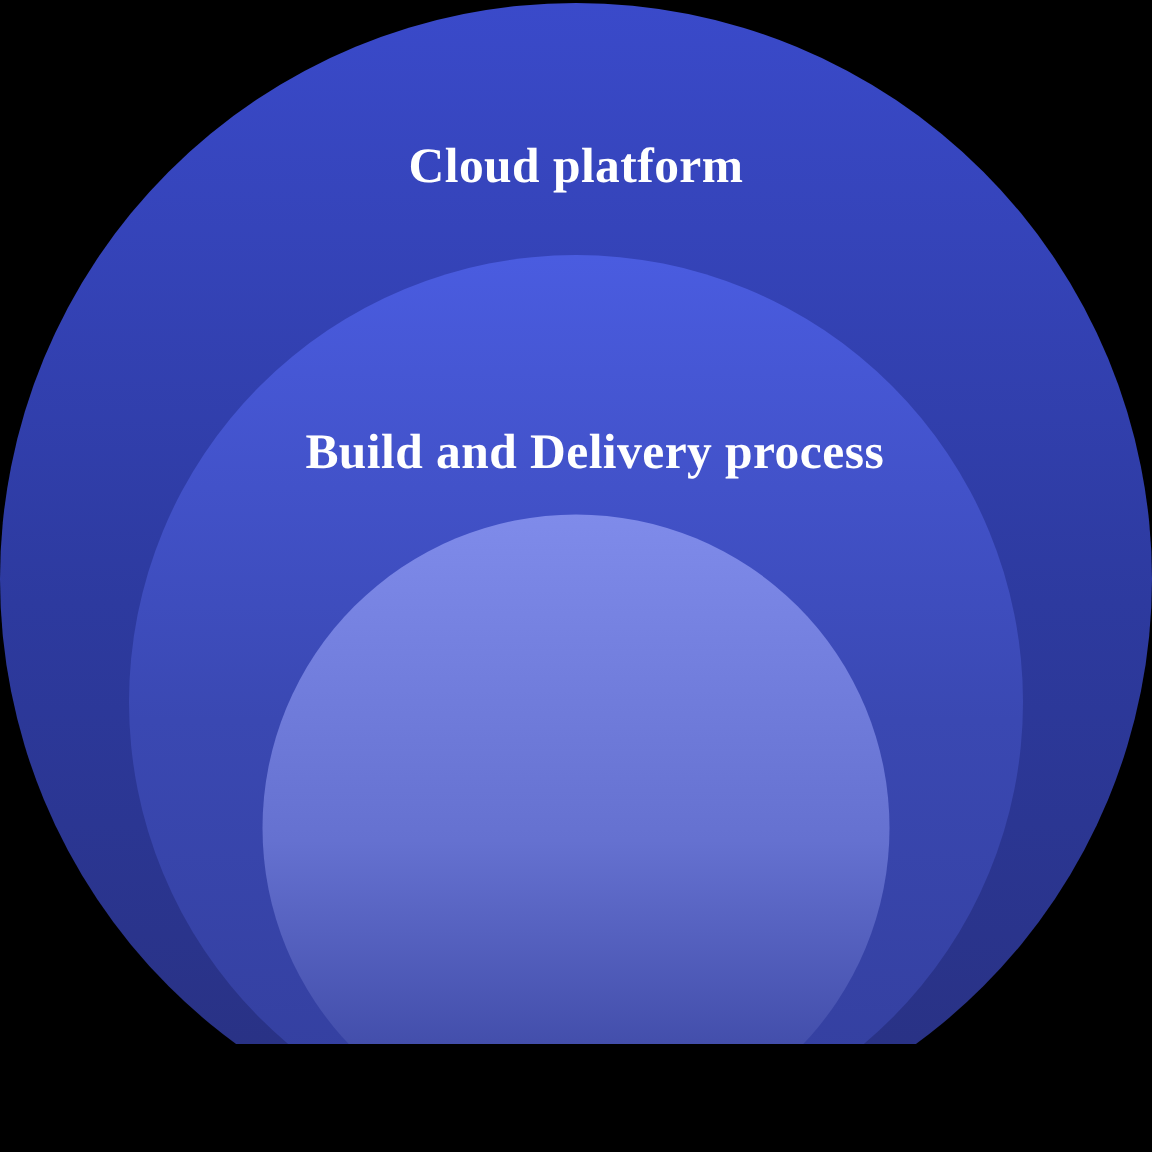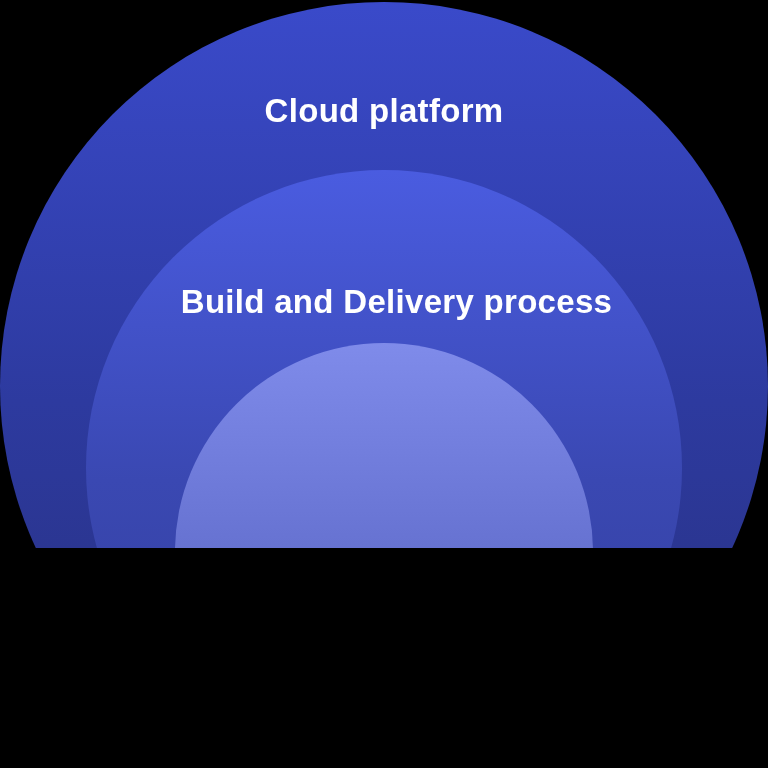--- a/index.html
+++ b/index.html
@@ -3,24 +3,24 @@
 <meta charset="utf-8">
 <style>
   html, body {
     margin: 0;
     padding: 0;
     background: #000000;
   }
   .canvas {
     position: relative;
     width: 768px;
-    height: 548px;
+    height: 696px;
     overflow: hidden;
     background: #000000;
-    font-family: Liberation Sans, sans-serif;
+    font-family: Liberation Serif, serif;
   }
   .circle {
     position: absolute;
     border-radius: 50%;
   }
   .circle-outer {
     left: 0px;
     top: 2px;
     width: 768px;
     height: 768px;

